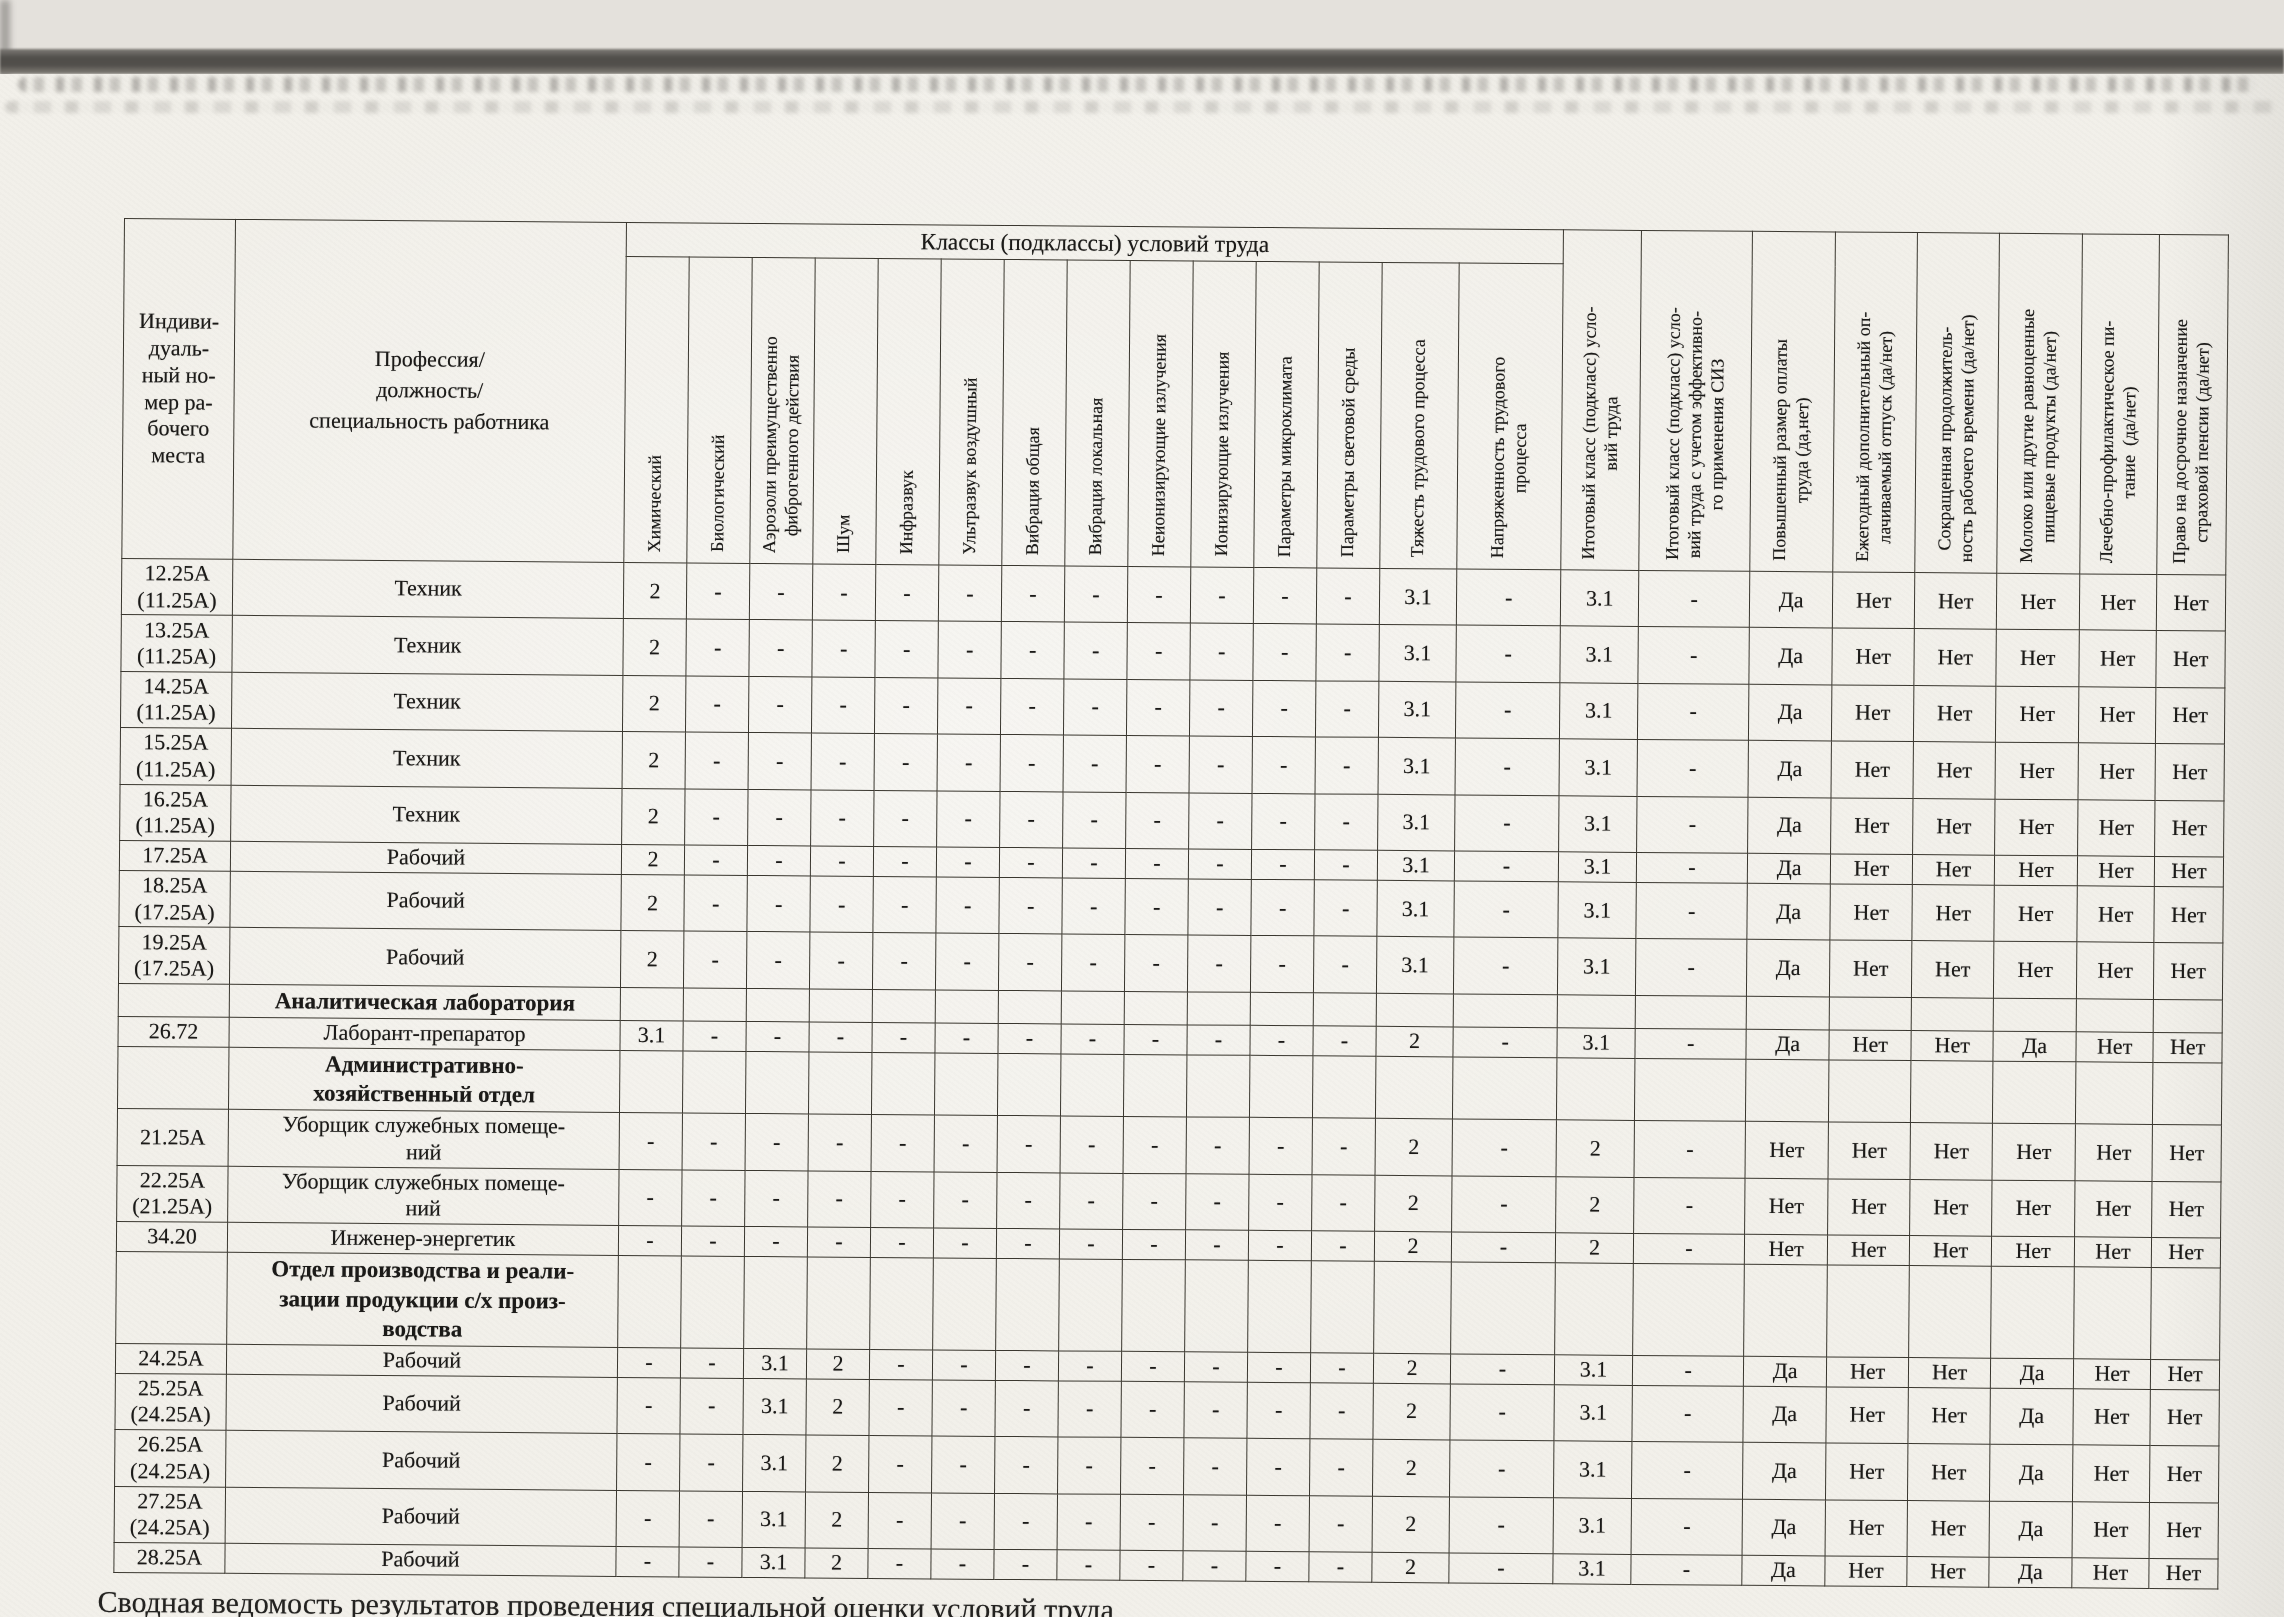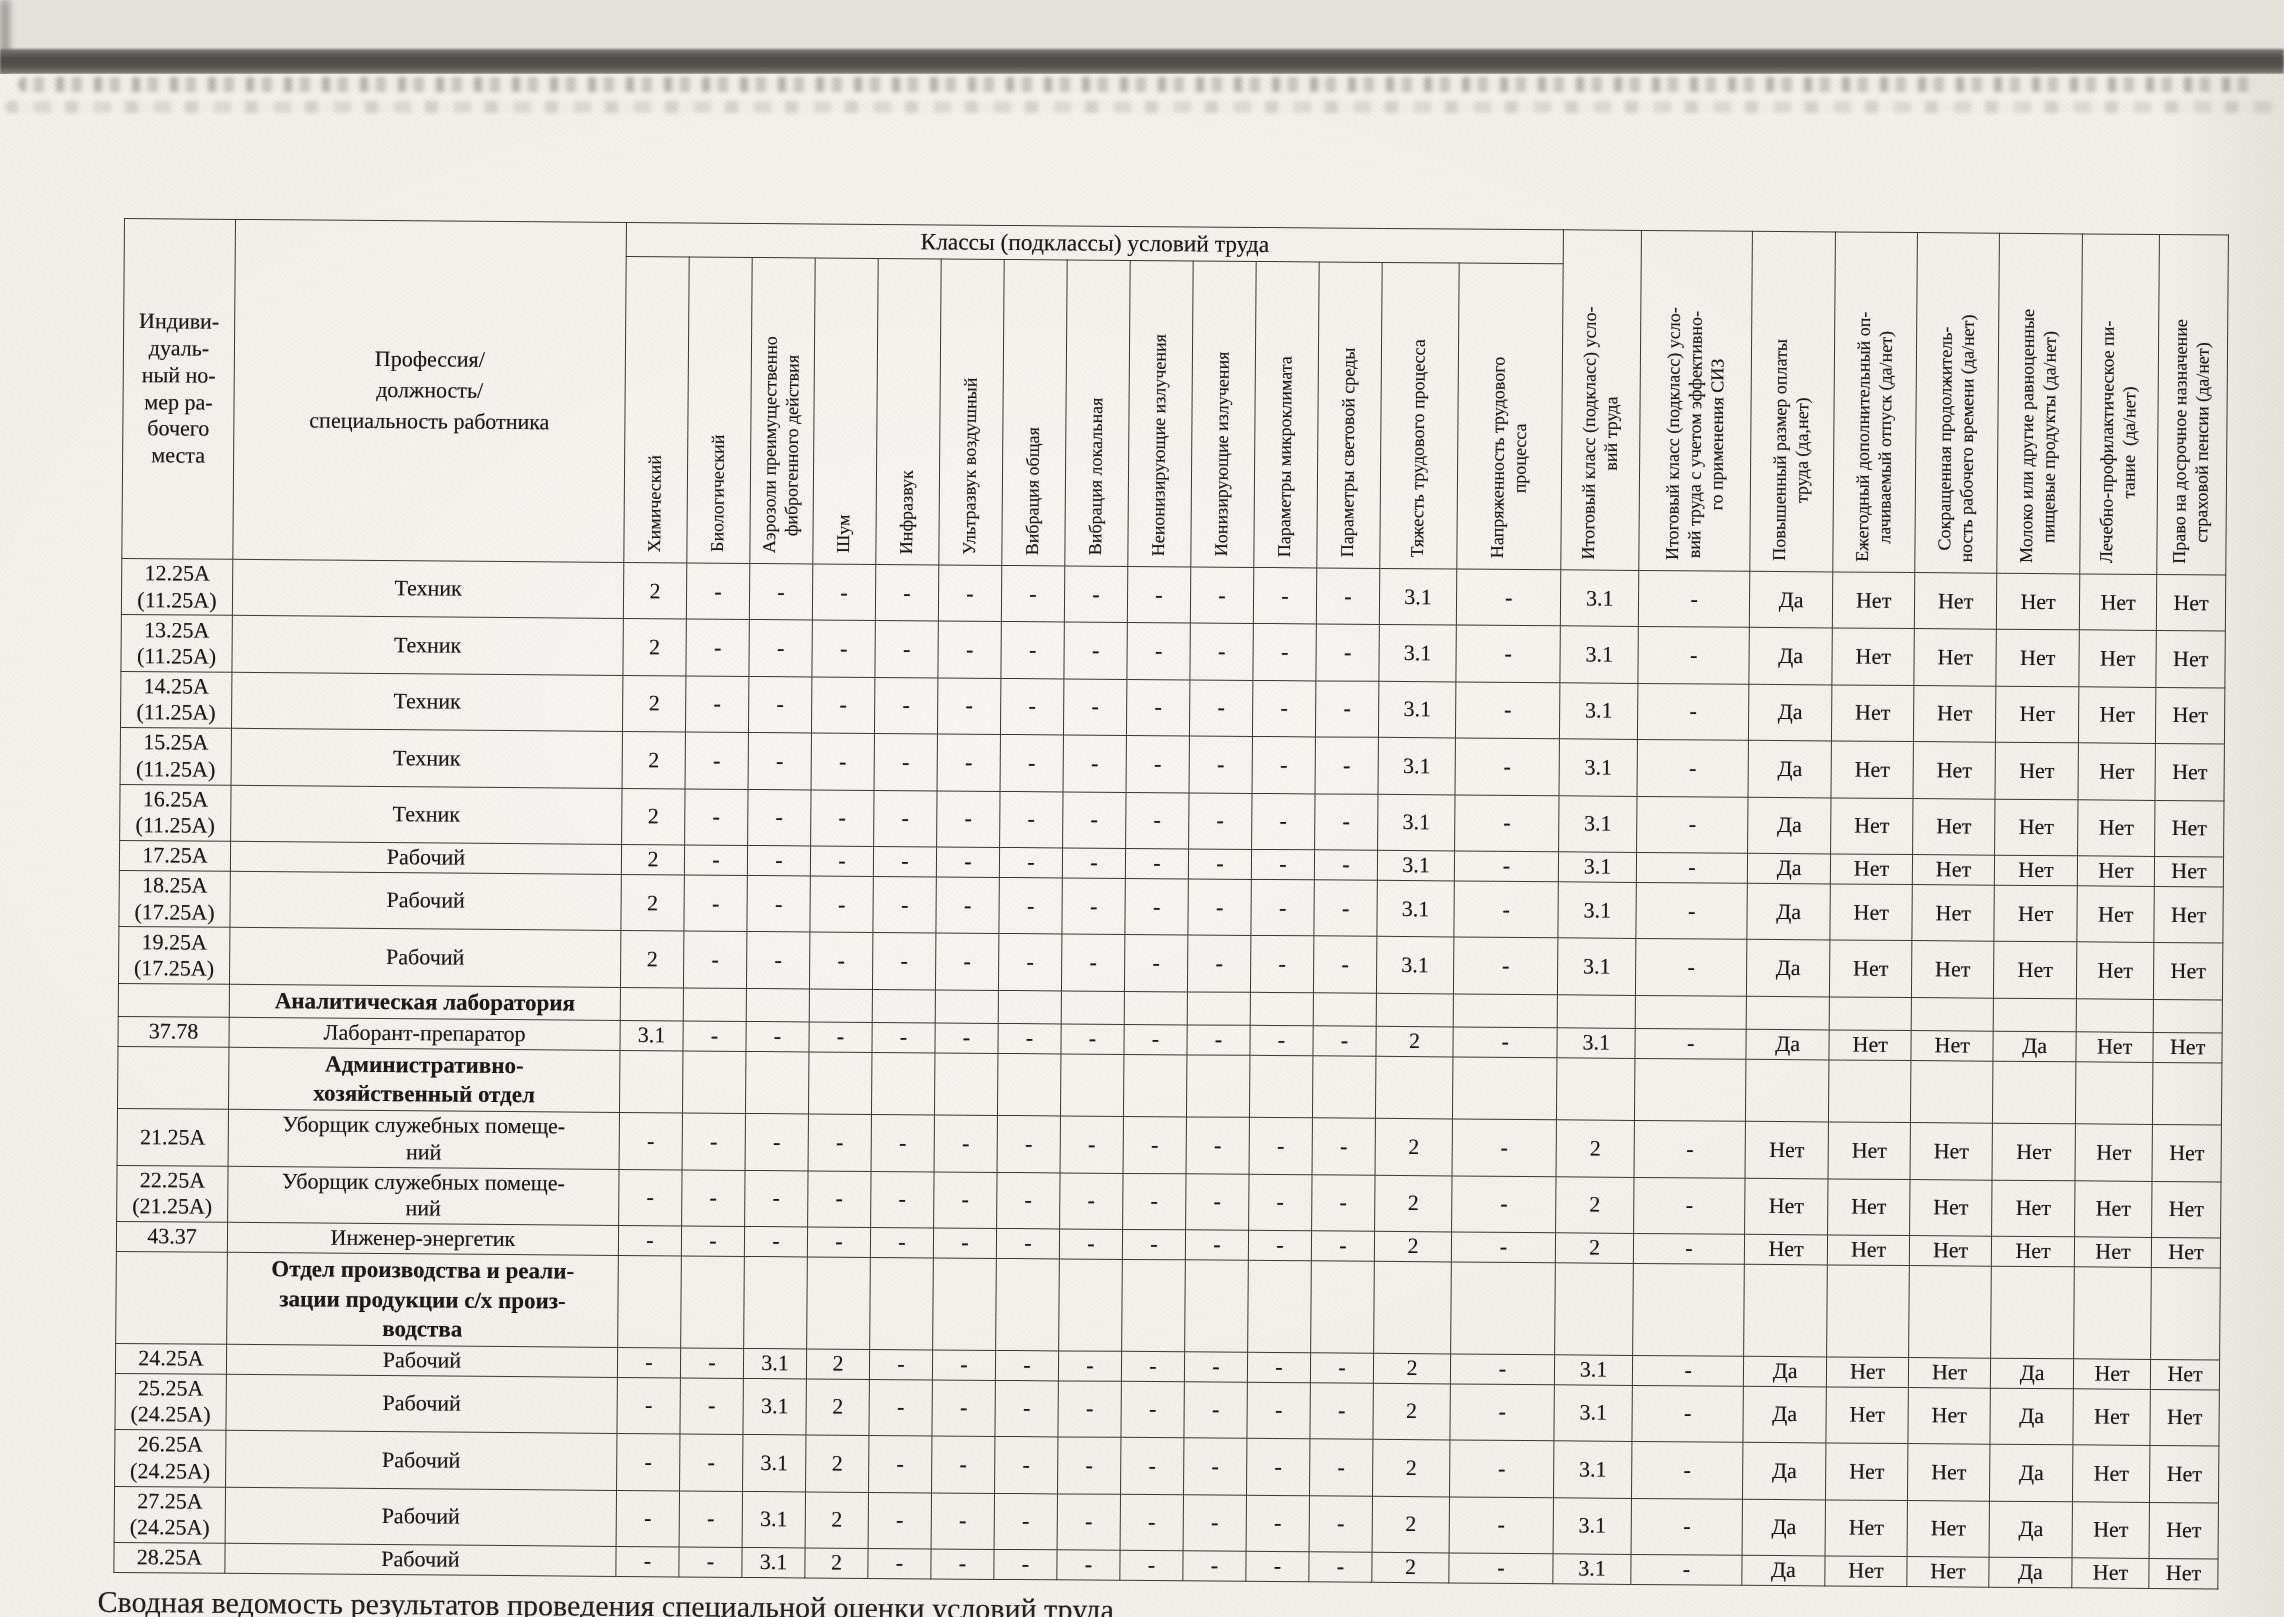--- a/index.html
+++ b/index.html
@@ -369,21 +369,21 @@
               <td></td>
               <td></td>
               <td></td>
               <td></td>
               <td></td>
               <td></td>
               <td></td>
               <td></td>
             </tr>
             <tr class="h1">
-              <td class="num">37.78</td>
+              <td class="num">26.72</td>
               <td class="prof">Лаборант-препаратор</td>
               <td>3.1</td>
               <td>-</td>
               <td>-</td>
               <td>-</td>
               <td>-</td>
               <td>-</td>
               <td>-</td>
               <td>-</td>
               <td>-</td>
@@ -477,21 +477,21 @@
               <td>2</td>
               <td>-</td>
               <td>Нет</td>
               <td>Нет</td>
               <td>Нет</td>
               <td>Нет</td>
               <td>Нет</td>
               <td>Нет</td>
             </tr>
             <tr class="h1">
-              <td class="num">43.37</td>
+              <td class="num">34.20</td>
               <td class="prof">Инженер-энергетик</td>
               <td>-</td>
               <td>-</td>
               <td>-</td>
               <td>-</td>
               <td>-</td>
               <td>-</td>
               <td>-</td>
               <td>-</td>
               <td>-</td>

